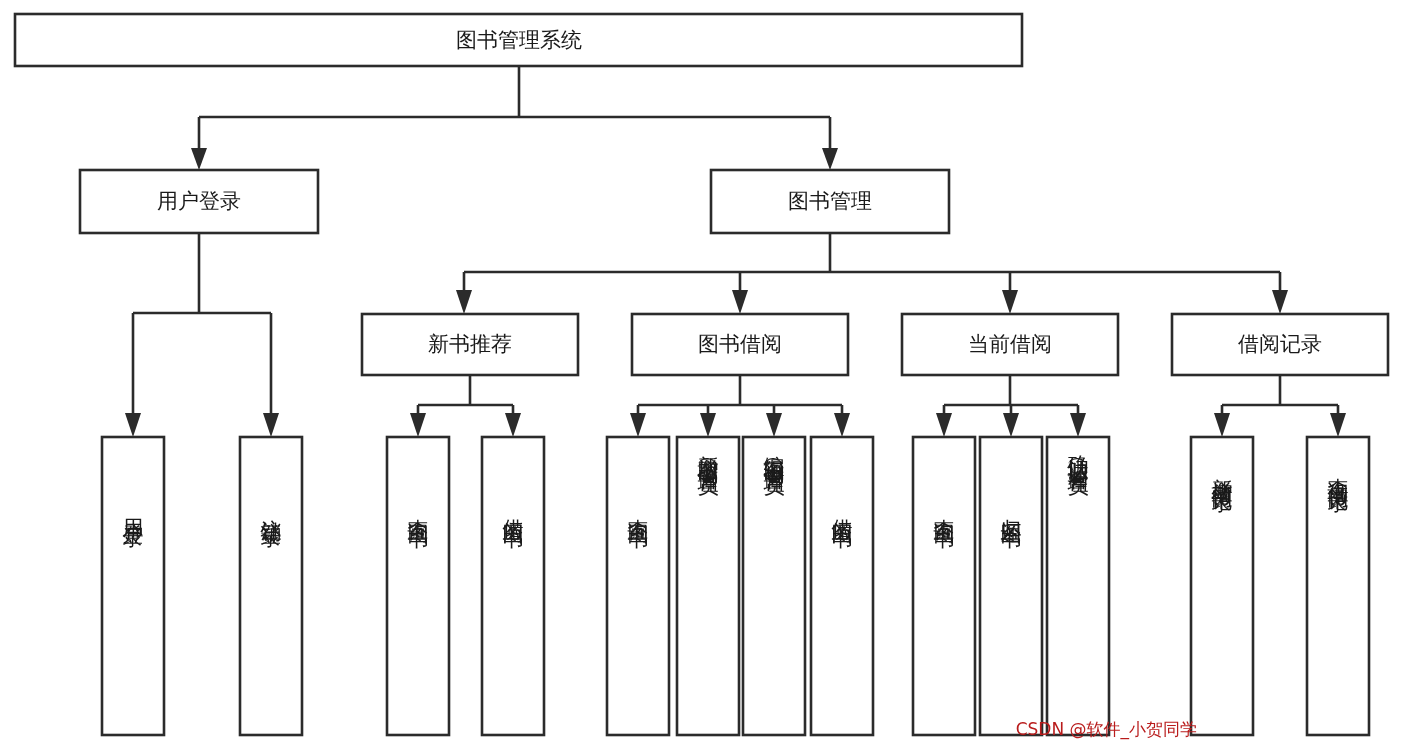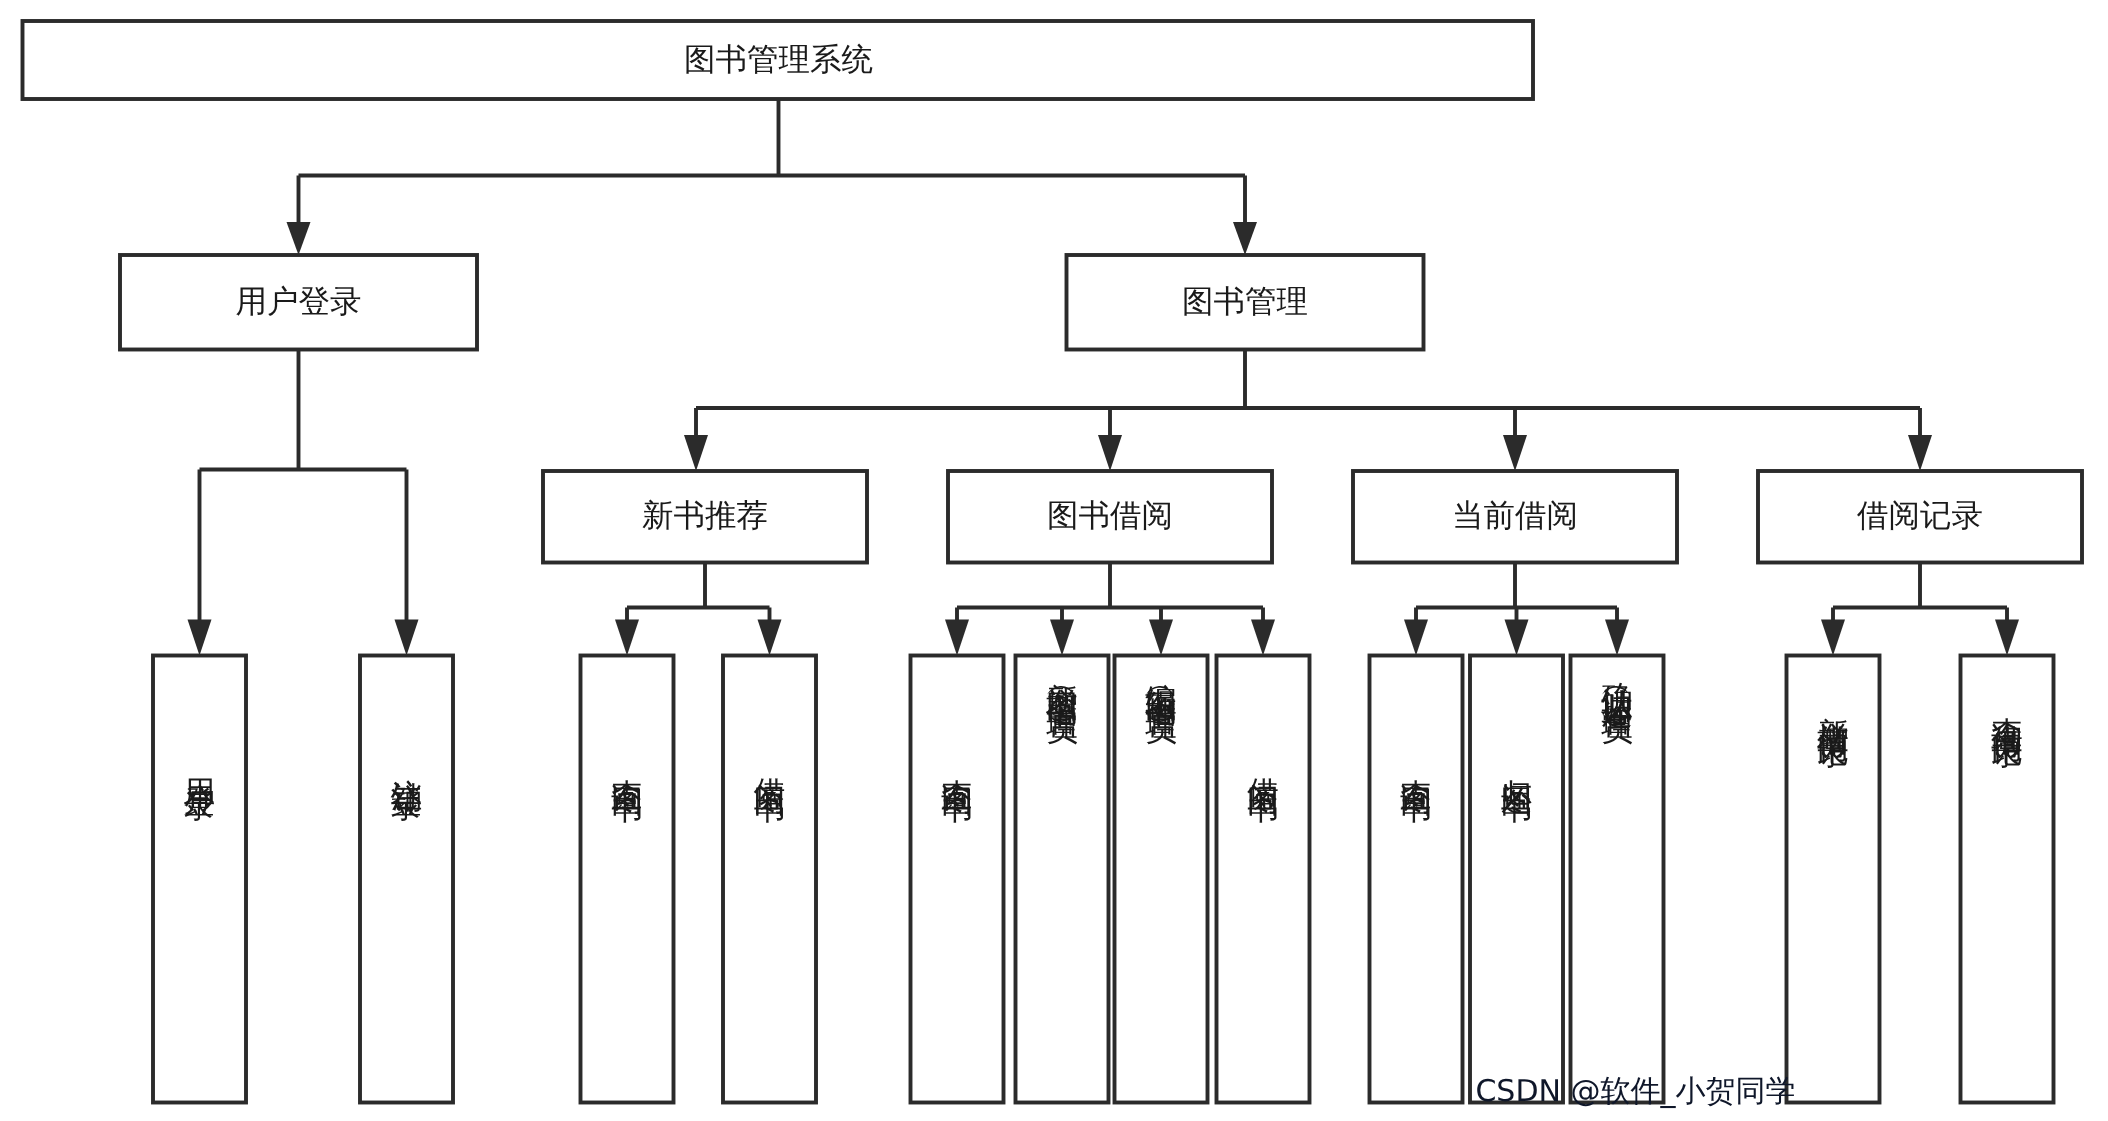--- a/index.html
+++ b/index.html
@@ -54,22 +54,22 @@
     text-anchor: middle;
     writing-mode: tb;
     glyph-orientation-vertical: 0;
     letter-spacing: 3px;
   }
   .watermark-text {
     position: absolute;
     right: 12px;
     bottom: 6px;
     font-family: "DejaVu Sans", "Liberation Sans", sans-serif;
-    font-size: 20px;
-    color: #0f172a;
+    font-size: 17px;
+    color: #b91c1c;
     white-space: nowrap;
     pointer-events: none;
     user-select: none;
   }
 </style>
 </head>
 <body>
 
 <div id="diagram-root">
 

